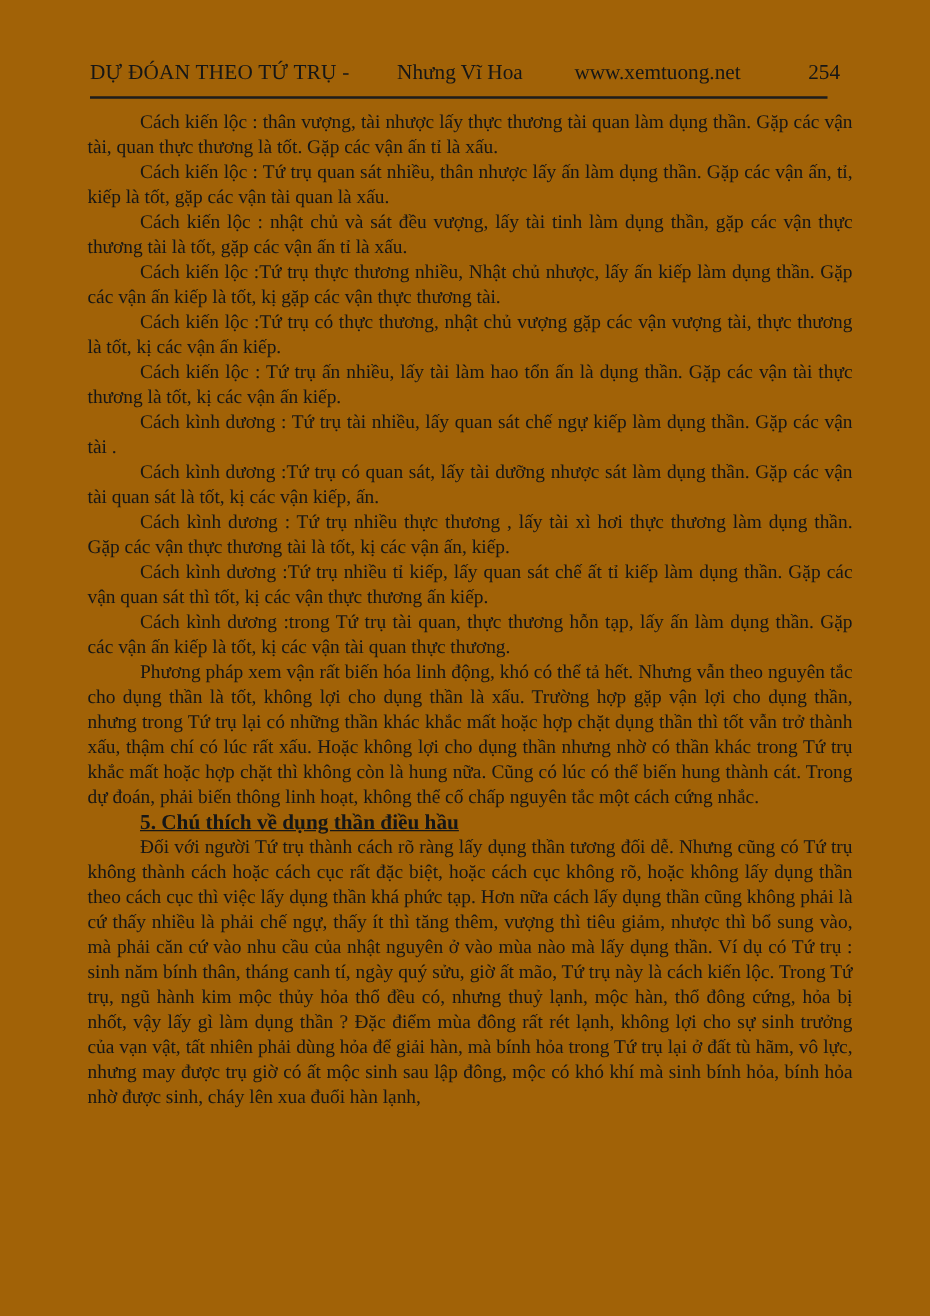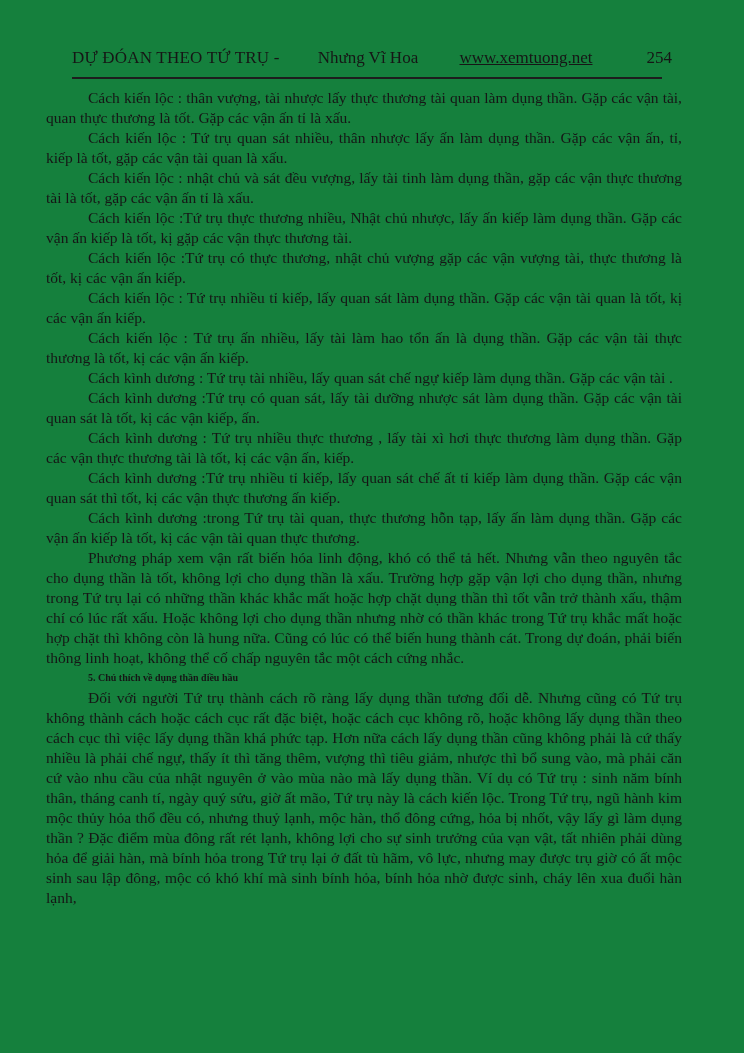--- a/index.html
+++ b/index.html
@@ -1,60 +1,62 @@
 <!DOCTYPE html>
 <html lang="vi"><head>
 <meta charset="utf-8">
 <style>
   html, body { margin: 0; padding: 0; background: #e8e8e8; }
   .page {
     position: relative;
     width: 744px;
     height: 1053px;
     margin: 0 auto;
-    background: #15803d;
+    background: #a16207;
     box-sizing: border-box;
     font-family: "Liberation Serif", "DejaVu Serif", serif;
     color: #161616;
     overflow: hidden;
   }
   .page-header {
     display: flex;
     align-items: baseline;
     padding: 46px 72px 0 72px;
     font-size: 17px;
     line-height: 24px;
     white-space: nowrap;
   }
   .header-title { letter-spacing: 0.2px; }
   .header-author { margin-left: 38px; }
-  .header-site { margin-left: auto; text-decoration: underline; }
+  .header-site { margin-left: auto; }
   .header-page-number { margin-left: 54px; }
   .header-rule {
     height: 2px;
     background: #1d1d1d;
     margin: 7px 82px 0 72px;
     border: none;
   }
   .page-body {
     padding: 9px 62px 0 46px;
+    margin-left: 24px;
   }
   .page-body p {
     margin: 0;
     font-size: 15.5px;
     line-height: 20px;
     text-align: justify;
     text-indent: 42px;
   }
   .section-heading {
     margin: 0;
-    font-size: 10px;
+    font-size: 17px;
     line-height: 20px;
     font-weight: bold;
     text-indent: 42px;
+    text-decoration: underline;
   }
 </style>
 </head>
 <body>
 
 <div class="page">
 
   <header class="page-header">
     <span class="header-title">DỰ ĐÓAN THEO TỨ TRỤ -</span>
     <span class="header-author">Nhưng Vĩ  Hoa</span>
@@ -63,21 +65,20 @@
   </header>
 
   <hr class="header-rule">
 
   <main class="page-body">
     <p>Cách kiến lộc : thân vượng, tài nhược  lấy thực thương tài quan làm dụng thần. Gặp các vận tài, quan thực  thương là tốt. Gặp các vận ấn tỉ là xấu.</p>
     <p>Cách kiến lộc : Tứ trụ quan sát nhiều, thân nhược lấy ấn làm dụng thần. Gặp các vận ấn, tỉ, kiếp là tốt, gặp các vận tài quan là xấu.</p>
     <p>Cách kiến lộc : nhật chủ và sát đều vượng, lấy tài tinh làm dụng thần, gặp các vận thực thương tài là tốt, gặp các vận ấn tỉ là xấu.</p>
     <p>Cách kiến lộc :Tứ trụ thực thương nhiều, Nhật chủ nhược,  lấy ấn kiếp làm dụng thần. Gặp các vận ấn kiếp là tốt, kị gặp các vận thực thương tài.</p>
     <p>Cách kiến lộc :Tứ trụ có thực thương, nhật chủ vượng gặp các vận vượng tài, thực thương là tốt, kị các vận ấn kiếp.</p>
-    <p>Cách kiến lộc : Tứ trụ nhiều tỉ kiếp, lấy quan sát làm dụng thần. Gặp các vận tài quan là tốt, kị các vận ấn kiếp.</p>
     <p>Cách kiến lộc : Tứ trụ ấn nhiều, lấy tài làm hao tổn ấn là dụng thần. Gặp các vận tài thực thương là tốt, kị các vận ấn kiếp.</p>
     <p>Cách kình dương : Tứ trụ tài nhiều, lấy quan sát chế ngự kiếp làm dụng thần. Gặp các vận tài .</p>
     <p>Cách kình dương :Tứ trụ có quan sát, lấy tài dưỡng nhược sát làm dụng thần. Gặp các vận tài quan sát là tốt, kị các vận kiếp, ấn.</p>
     <p>Cách kình dương : Tứ trụ nhiều  thực thương , lấy tài xì hơi thực thương làm dụng thần. Gặp các vận thực thương tài là tốt, kị các vận ấn, kiếp.</p>
     <p>Cách kình dương :Tứ trụ nhiều tỉ kiếp, lấy quan sát chế ất tỉ kiếp làm dụng thần. Gặp các vận quan sát thì tốt, kị các vận thực thương ấn kiếp.</p>
     <p>Cách kình dương :trong Tứ trụ tài quan, thực thương hỗn tạp, lấy ấn làm dụng thần. Gặp các vận ấn kiếp là tốt, kị các vận tài quan thực thương.</p>
     <p>Phương pháp xem vận rất biến hóa linh động, khó có thể tả hết. Nhưng vẫn theo nguyên tắc cho dụng thần là tốt, không lợi cho dụng thần là xấu. Trường hợp gặp vận lợi cho dụng thần, nhưng trong Tứ trụ lại có những thần khác  khắc mất hoặc hợp  chặt dụng thần thì tốt vẫn trở thành xấu, thậm chí có lúc rất xấu. Hoặc không lợi cho dụng thần nhưng nhờ có thần khác trong Tứ trụ khắc mất hoặc hợp chặt thì không còn là hung nữa. Cũng có lúc có thể biến hung thành cát. Trong dự đoán, phải biến thông linh hoạt, không thể cố chấp nguyên tắc một cách cứng nhắc.</p>
     <h2 class="section-heading">5. Chú thích về dụng thần điều hầu</h2>
     <p>Đối với người Tứ trụ thành cách rõ ràng lấy dụng thần tương đối dễ. Nhưng cũng có Tứ trụ không thành cách hoặc cách cục rất đặc biệt, hoặc cách  cục không rõ, hoặc không lấy dụng thần theo cách cục thì việc lấy dụng thần khá phức tạp. Hơn nữa cách lấy dụng thần cũng không phải là cứ thấy nhiều là phải chế ngự, thấy ít thì tăng thêm, vượng thì tiêu giảm, nhược thì bổ sung vào, mà phải căn cứ vào nhu cầu của nhật nguyên ở vào mùa nào mà lấy dụng thần. Ví dụ có Tứ trụ : sinh năm bính thân, tháng canh tí, ngày quý sửu, giờ ất mão, Tứ trụ này là cách kiến lộc. Trong Tứ trụ, ngũ hành kim mộc thủy hỏa thổ đều có, nhưng thuỷ lạnh, mộc hàn, thổ đông cứng, hỏa bị nhốt, vậy lấy gì làm dụng thần ? Đặc điểm mùa đông rất rét lạnh, không lợi cho sự sinh trưởng của vạn vật, tất nhiên phải dùng hỏa để giải hàn, mà bính hỏa trong Tứ trụ lại ở đất tù hãm, vô lực, nhưng may được trụ giờ có ất mộc sinh sau lập đông, mộc có khó khí mà sinh bính hỏa, bính hỏa nhờ được sinh, cháy lên xua đuổi hàn lạnh,</p>
   </main>

